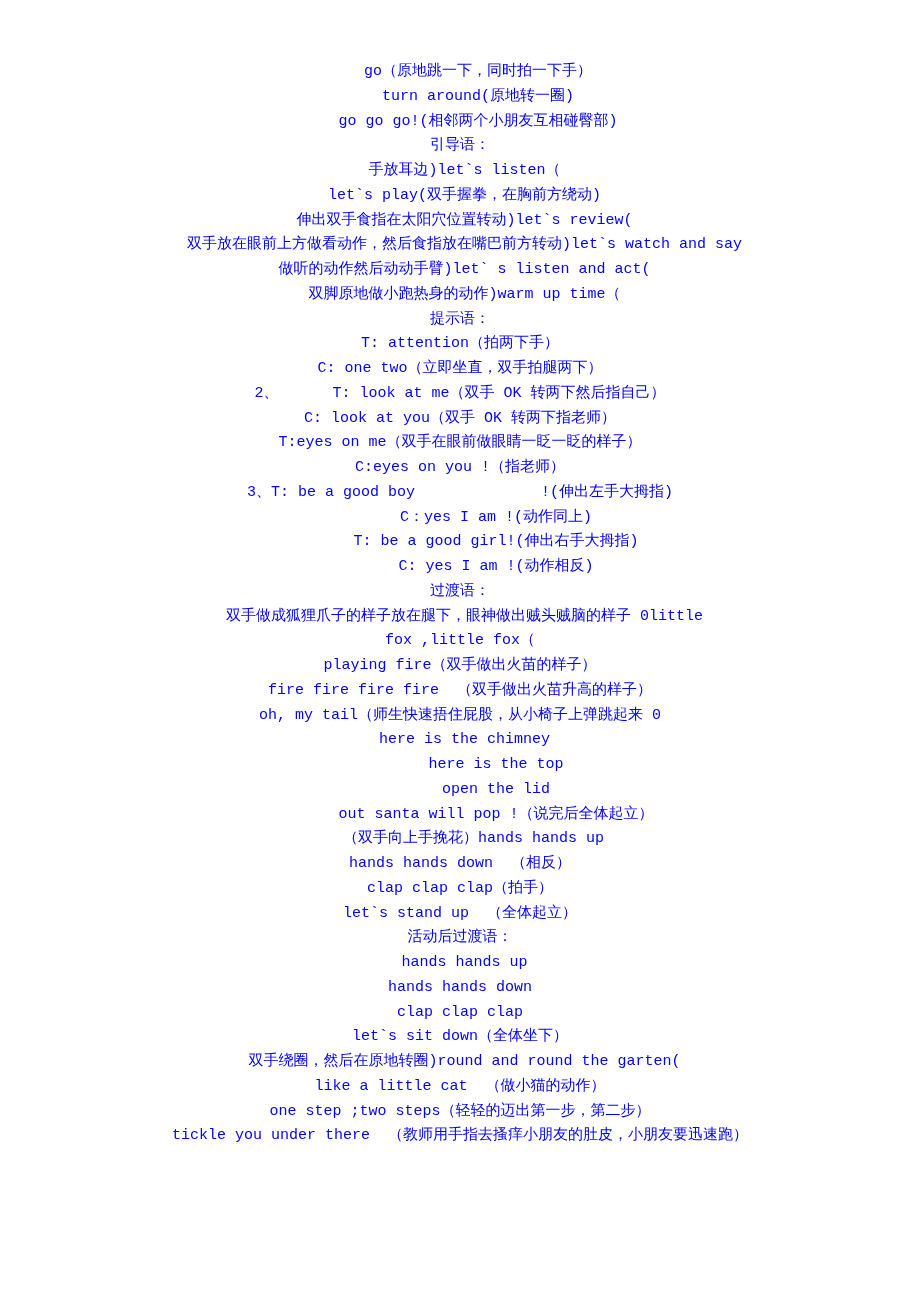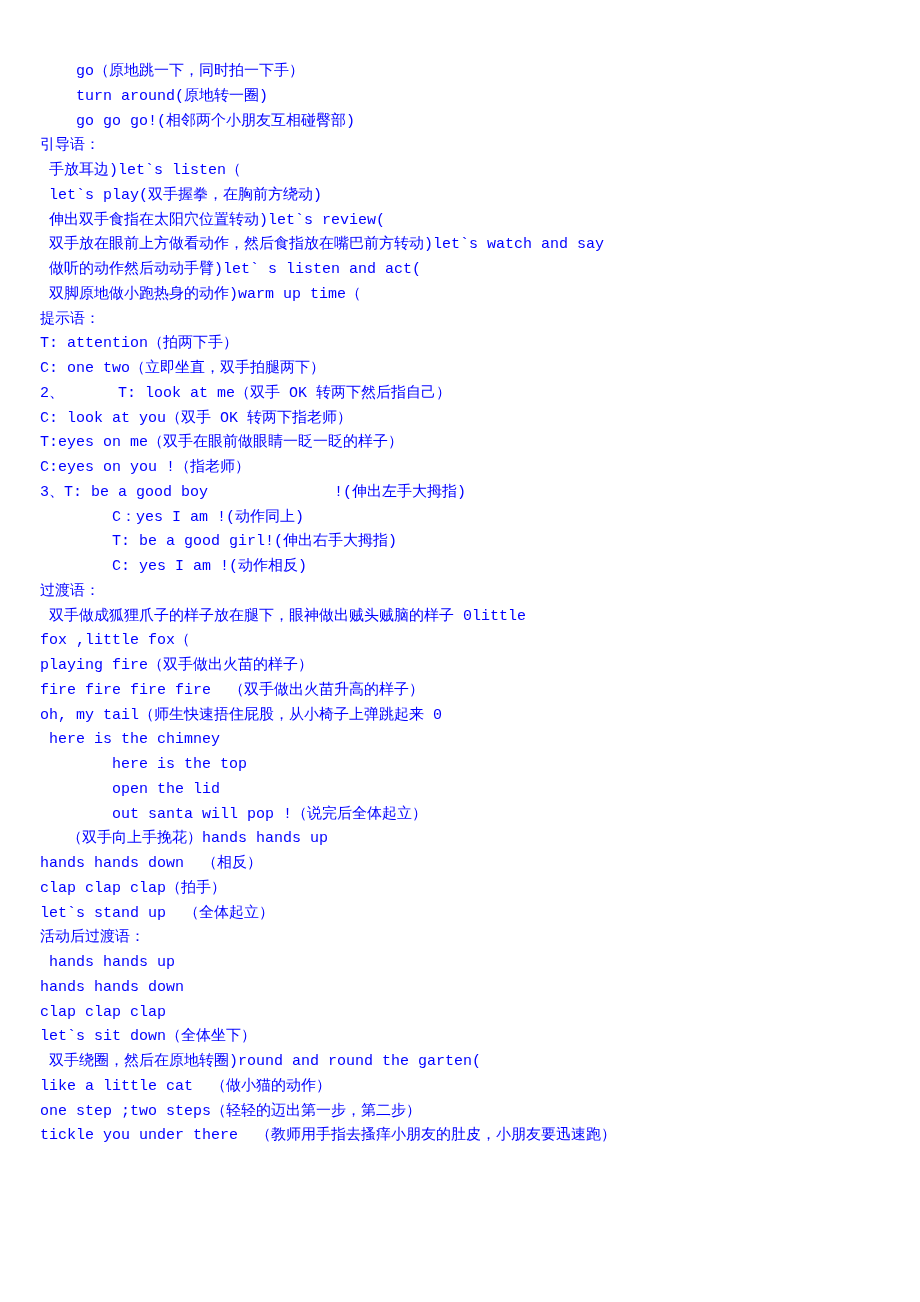--- a/index.html
+++ b/index.html
@@ -1,18 +1,19 @@
 <!DOCTYPE html>
 <html><head>
   <meta charset="utf-8">
   <style>
     * {
       margin: 0;
       padding: 0;
       box-sizing: border-box;
+      text-align: center;
     }
     body {
       background: #ffffff;
       font-family: 'Courier New', Courier, monospace;
       color: #0000ff;
       font-size: 15px;
       line-height: 1.6;
       padding: 60px 40px 40px 40px;
       width: 920px;
       min-height: 1302px;

